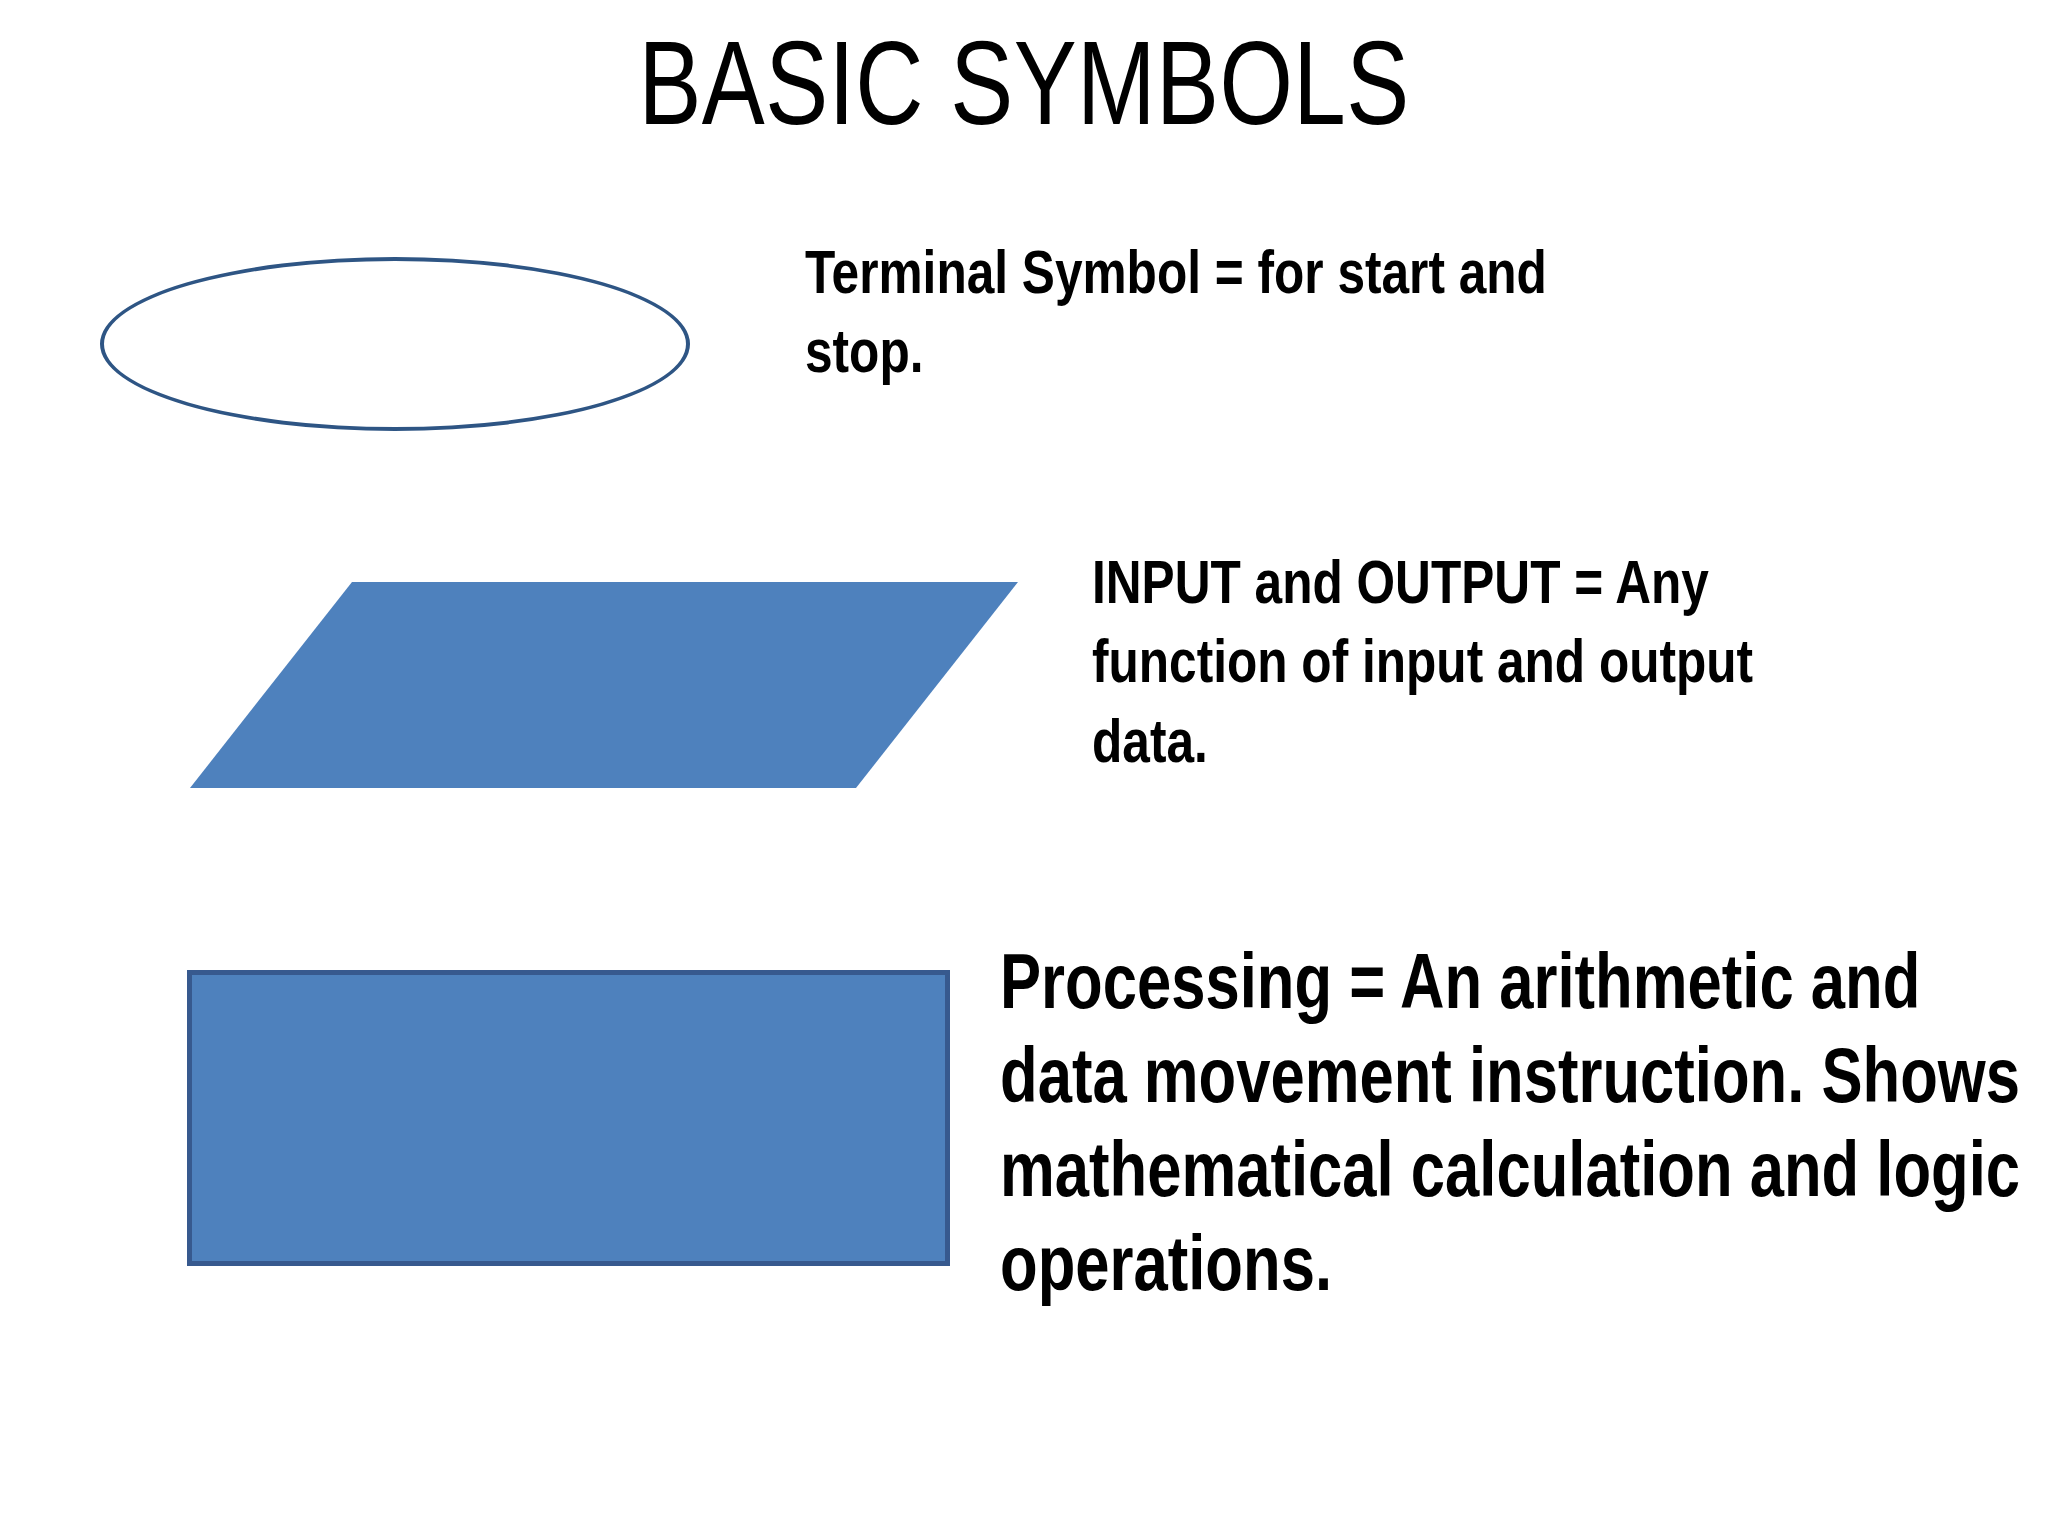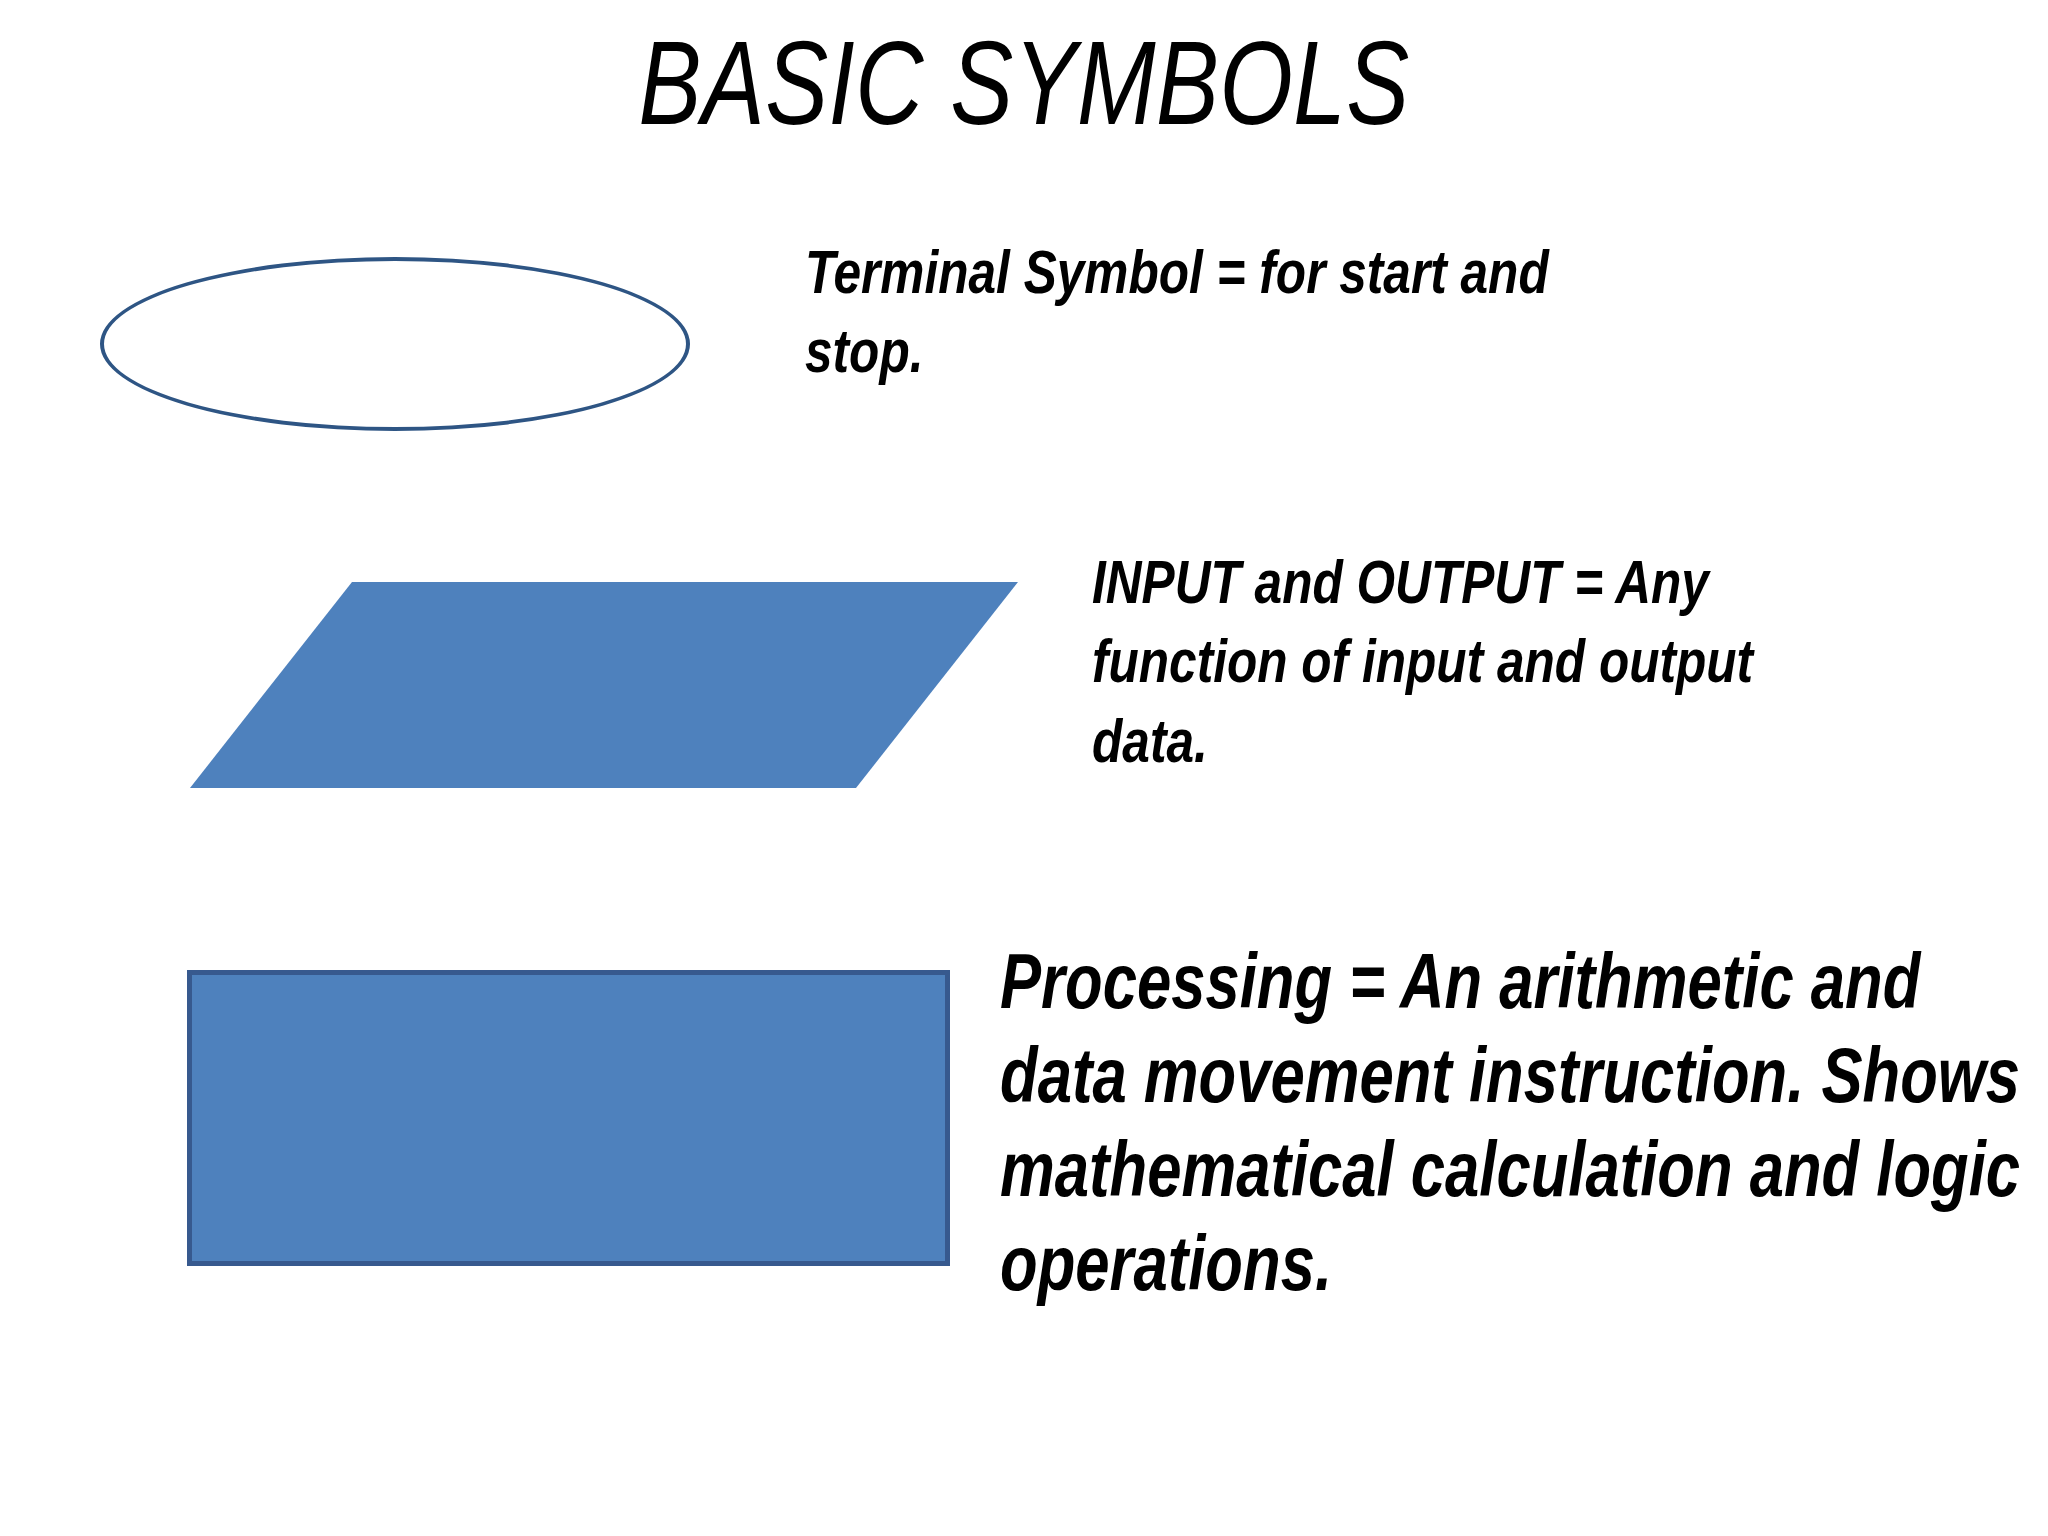--- a/index.html
+++ b/index.html
@@ -9,21 +9,20 @@
   }
   body {
     font-family: "Liberation Sans", sans-serif;
   }
   #slide {
     position: relative;
     width: 2048px;
     height: 1536px;
     background: #ffffff;
     overflow: hidden;
-    font-style: italic;
   }
 
   
   #slide-title {
     position: absolute;
     left: 0;
     top: 22px;
     width: 2048px;
     text-align: center;
     font-family: "Liberation Sans Narrow", "Liberation Sans", sans-serif;

